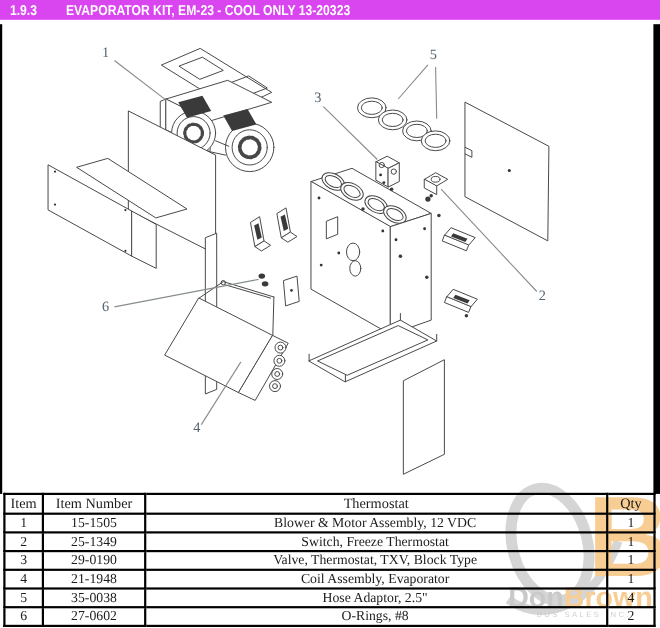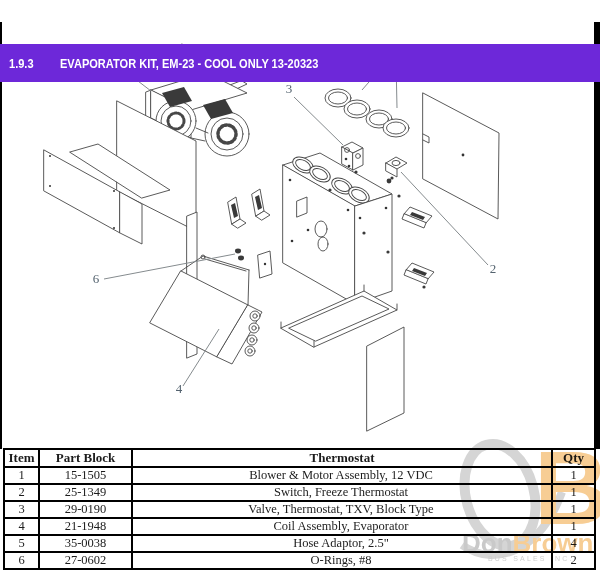--- a/index.html
+++ b/index.html
@@ -1,37 +1,37 @@
 <!DOCTYPE html>
 <html><head>
 <meta charset="utf-8">
 <style>
   html,body{margin:0;padding:0;background:#888;}
   #page{position:relative;width:600px;height:571px;background:#ffffff;overflow:hidden;
         font-family:"Liberation Serif",serif;}
   
-  #titlebar{position:absolute;left:0;top:0;width:600px;height:38px;background:#6d28d9;
-            display:flex;align-items:center;z-index:4;margin-top:44px;}
+  #titlebar{position:absolute;left:0;top:0;width:600px;height:18px;background:#d946ef;
+            display:flex;align-items:center;z-index:4;}
   #titlebar .sec{color:#fff;font-family:"Liberation Sans",sans-serif;font-weight:700;
             font-size:13px;margin-left:9px;transform:scaleX(0.85);transform-origin:left center;
             letter-spacing:0;white-space:nowrap;}
   #titlebar .ttl{color:#fff;font-family:"Liberation Sans",sans-serif;font-weight:700;
             font-size:13px;margin-left:22px;transform:scaleX(0.85);transform-origin:left center;
             white-space:nowrap;}
   
   #frame-left{position:absolute;left:0;top:22px;width:2px;height:427px;background:#000;}
   #frame-right{position:absolute;left:594px;top:22px;width:6px;height:427px;background:#000;}
   
   #diagram{position:absolute;left:0;top:0;width:600px;height:571px;z-index:1;}
   
   #parts-table{position:absolute;left:3px;top:448px;z-index:2;border-collapse:collapse;
         table-layout:fixed;width:591px;font-family:"Liberation Serif",serif;}
   #parts-table th,#parts-table td{border:2px solid #000;padding:0 2px;color:#1c1c1c;
         overflow:hidden;white-space:nowrap;}
-  #parts-table th{height:16px;font-size:13px;font-weight:700;text-align:center;}
+  #parts-table th{height:16px;font-size:13px;font-weight:400;text-align:center;}
   #parts-table td{height:12.3px;font-size:12.5px;text-align:center;}
   #parts-table td.col-desc{text-align:center;padding-left:0;}
   
   #watermark{position:absolute;left:0;top:0;width:600px;height:571px;z-index:3;
         pointer-events:none;opacity:0.55;mix-blend-mode:multiply;}
 </style>
 </head>
 <body>
 
 <div id="page">
@@ -224,21 +224,21 @@
   <table id="parts-table">
     <colgroup>
       <col style="width:35px">
         <col style="width:93px">
         <col style="width:420px">
         <col style="width:43px">
     </colgroup>
     <thead>
       <tr id="table-head-row">
           <th class="col-item">Item</th>
-          <th class="col-part">Part Block</th>
+          <th class="col-part">Item Number</th>
           <th class="col-desc">Thermostat</th>
           <th class="col-qty">Qty</th>
         </tr>
     </thead>
     <tbody id="table-body">
         <tr>
           <td class="col-item">1</td>
           <td class="col-part">15-1505</td>
           <td class="col-desc">Blower &amp; Motor Assembly, 12 VDC</td>
           <td class="col-qty">1</td>

